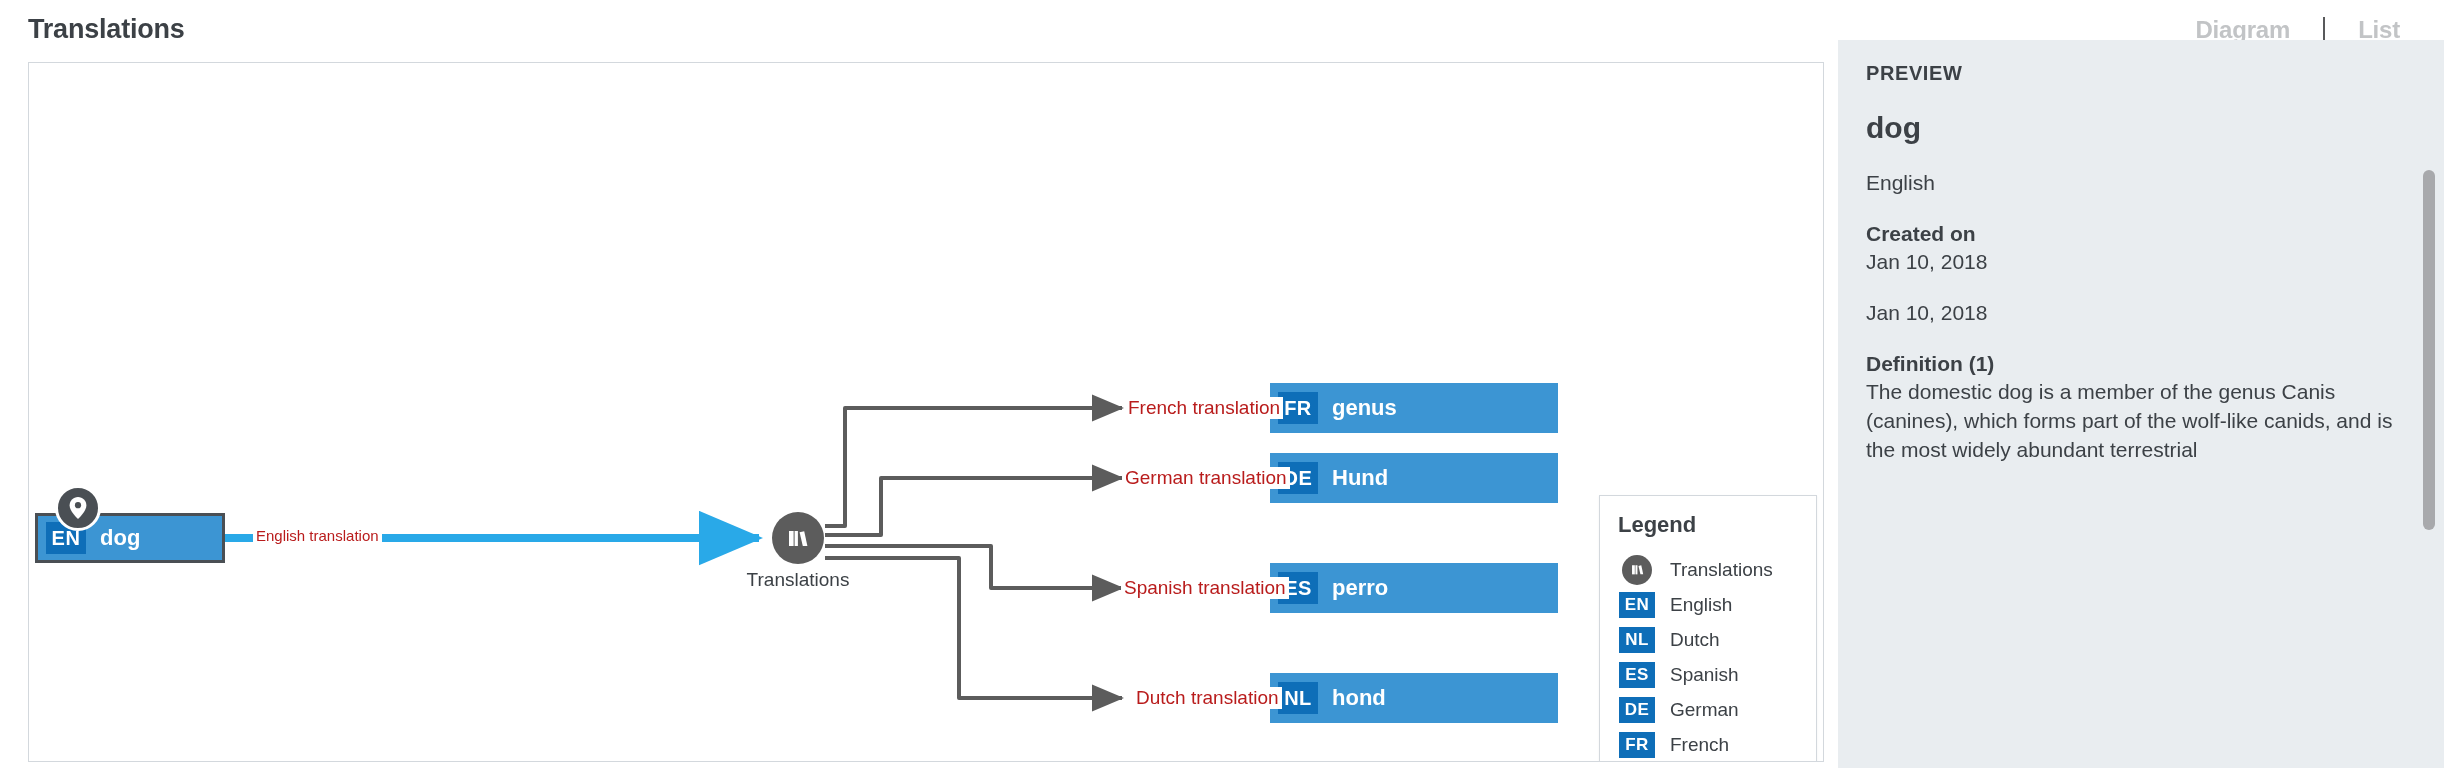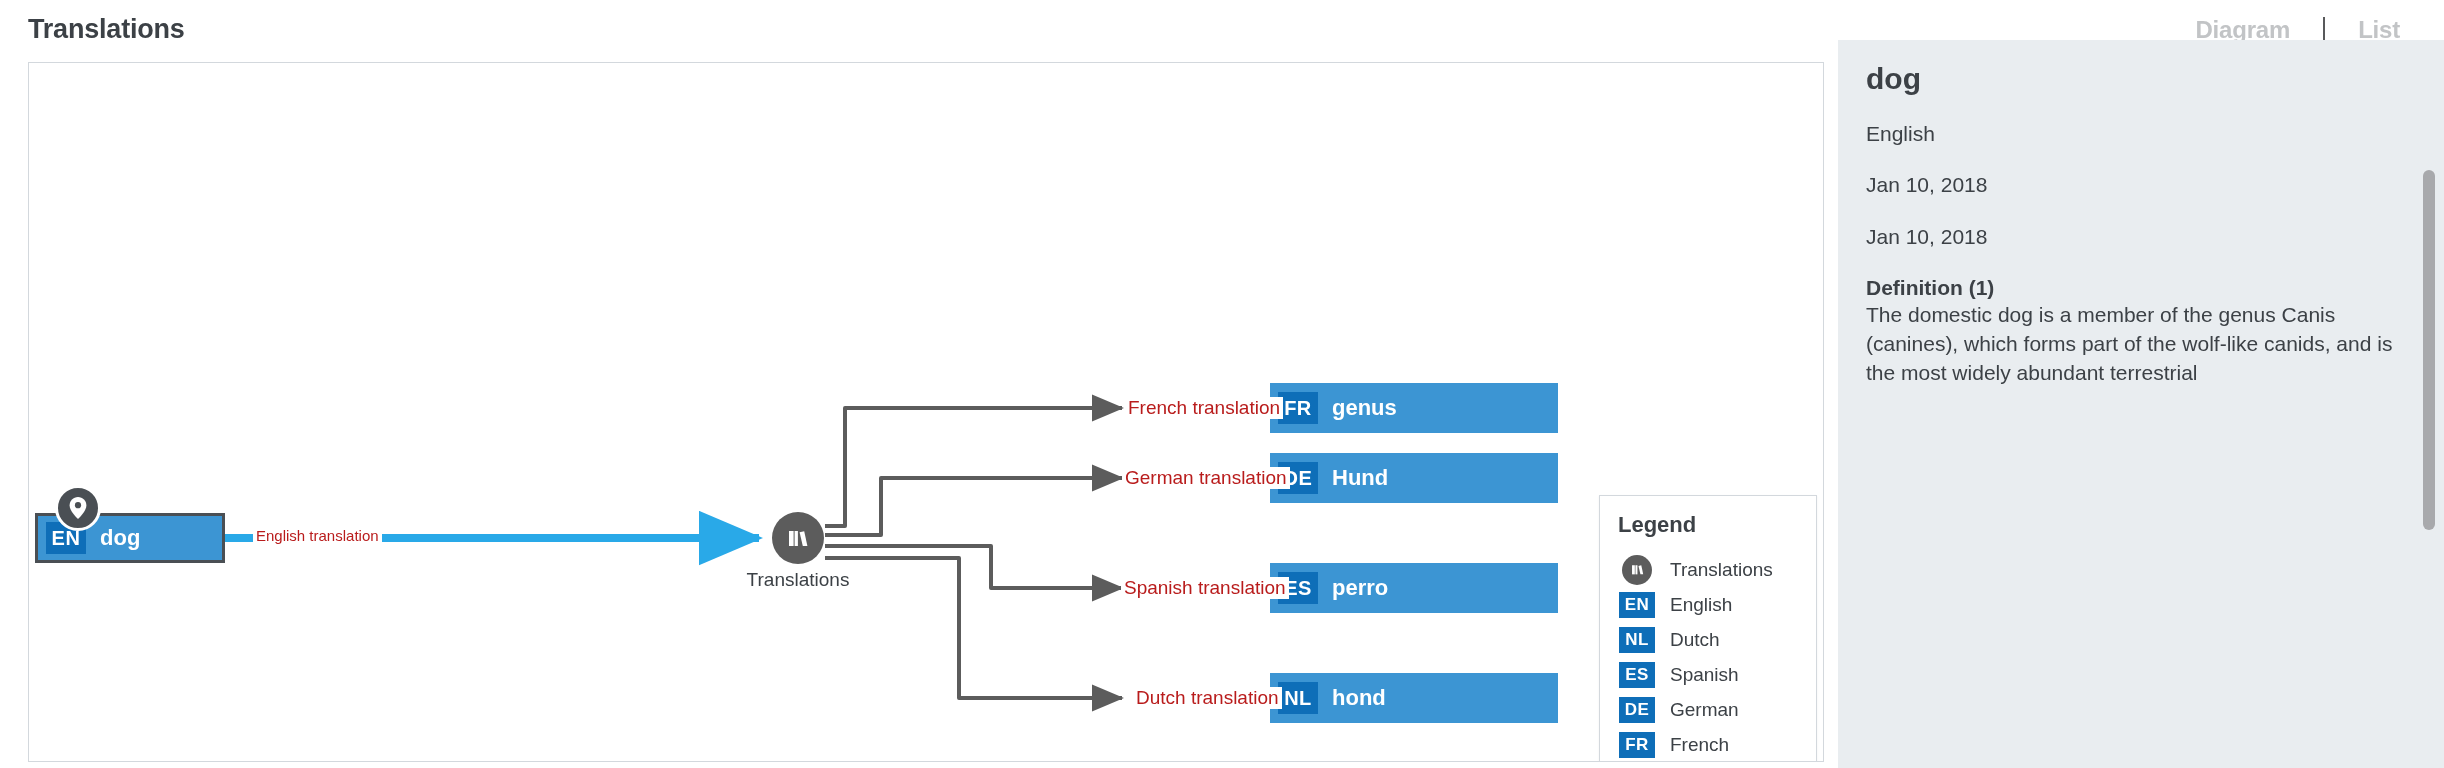--- a/index.html
+++ b/index.html
@@ -402,30 +402,32 @@
       <span class="legend-swatch">
         <span class="legend-chip">FR</span>
       </span>
       <span class="legend-text">French</span>
     </div>
   </div>
 
 </div>
 
 <div id="preview-panel">
+  <div id="preview-heading">PREVIEW</div>
 
 
   <div id="entity-name">dog</div>
 
   <div class="field-block">
     <div class="field-value">English</div>
   </div>
 
 
   <div class="field-block">
+    <div class="field-label">Created on</div>
     <div class="field-value">Jan 10, 2018</div>
   </div>
 
   <div class="field-block">
     <div class="field-value">Jan 10, 2018</div>
   </div>
 
   <div class="field-block">
     <div class="field-label">Definition (1)</div>
     <div id="definition-text">The domestic dog is a member of the genus Canis (canines), which forms part of the wolf-like canids, and is the most widely abundant terrestrial</div>

